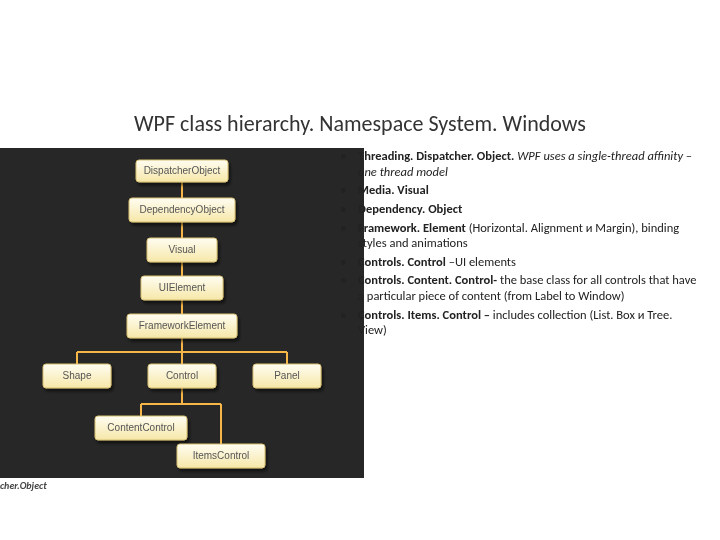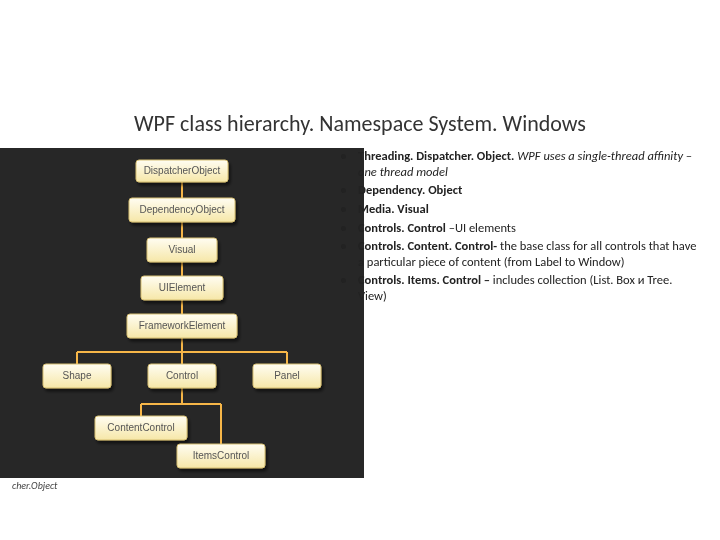--- a/index.html
+++ b/index.html
@@ -50,23 +50,22 @@
   }
   .b { font-weight: 700; }
   .it { font-style: italic; }
 
   .footer-frag {
     position: absolute;
     left: 0;
     bottom: 48px;
     font-size: 10px;
     font-style: italic;
-    font-weight: 400;
+    font-weight: 700;
     color: #444;
-    margin-left: 12px;
   }
 </style>
 </head>
 <body>
 
 <div class="slide">
 
   <div class="title">WPF class hierarchy. Namespace System. Windows</div>
 
   <div class="diagram-area">
@@ -154,22 +153,23 @@
           <rect x="156" y="296" width="88" height="24" rx="3" fill="url(#boxgrad)" stroke="#d8c072"></rect>
         </g>
         <text x="200" y="311">ItemsControl</text>
       </g>
     </svg>
   </div>
 
   <div class="bullets">
     <ul id="bul">
         <li><span class="b">Threading. Dispatcher. Object.</span><span class="it"> WPF uses a single-thread affinity – one thread model</span></li>
+        <li><span class="b">Media. Visual</span></li>
         <li><span class="b">Dependency. Object</span></li>
-        <li><span class="b">Media. Visual</span></li>
+        <li><span class="b">Framework. Element</span><span> (Horizontal. Alignment и Margin), binding styles and animations</span></li>
         <li><span class="b">Controls. Control</span><span> –UI elements</span></li>
         <li><span class="b">Controls. Content. Control-</span><span> the base class for all controls that have a particular piece of content (from Label to Window)</span></li>
         <li><span class="b">Controls. Items. Control –</span><span> includes collection (List. Box и Tree. View)</span></li>
       </ul>
   </div>
 
   <div class="footer-frag">cher.Object</div>
 
 </div>
 

